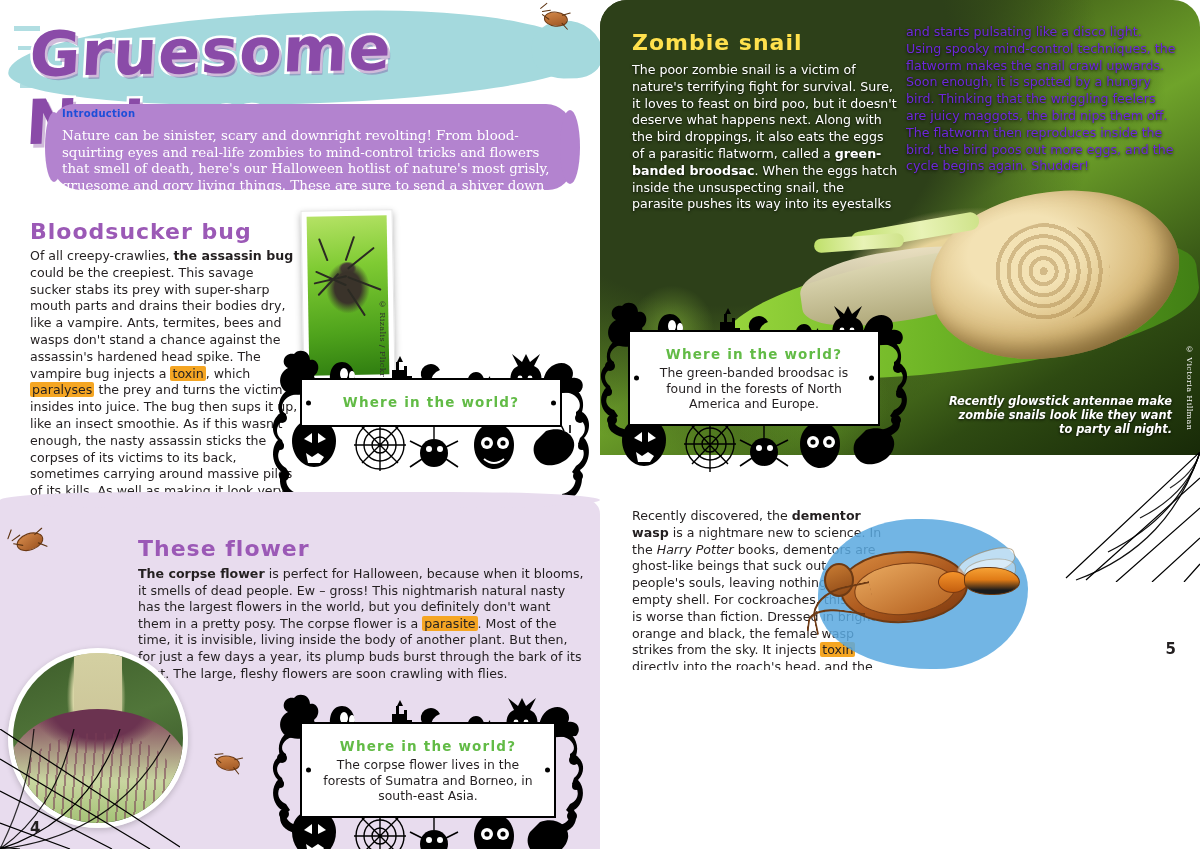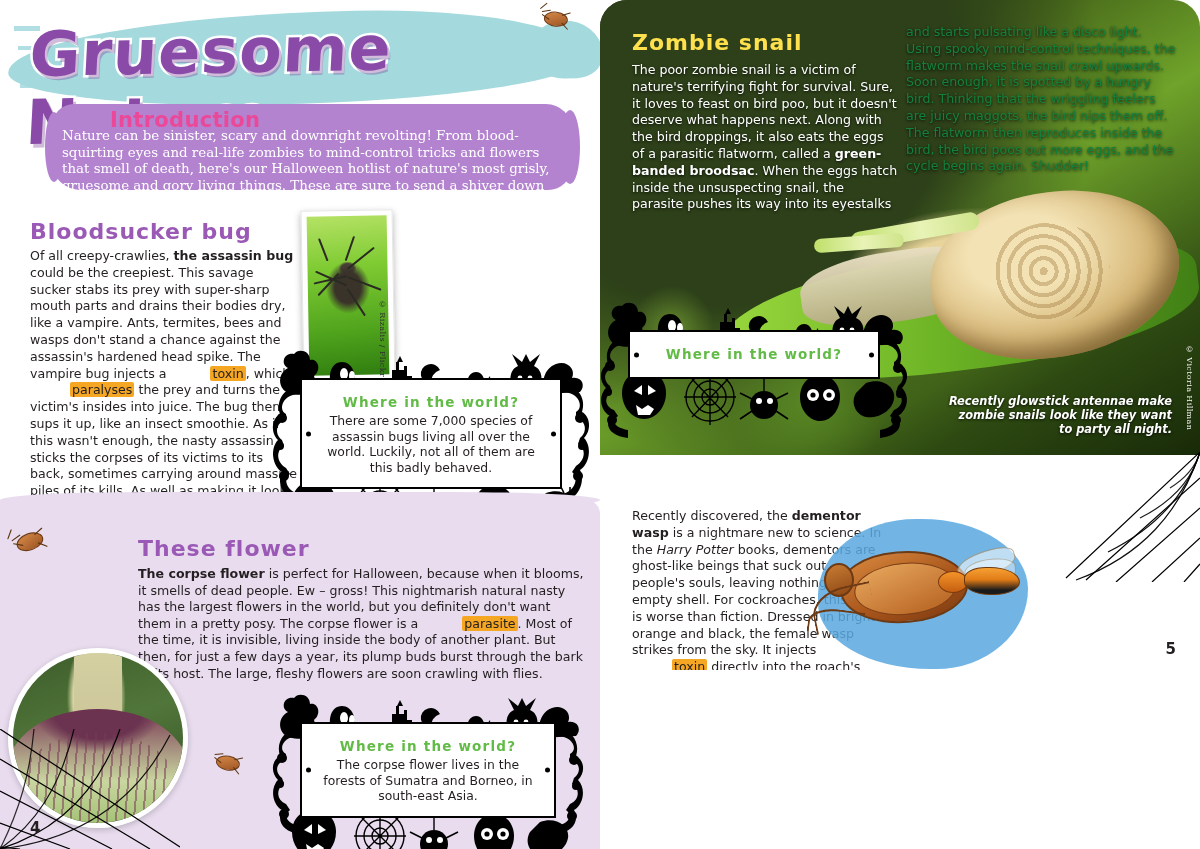--- a/index.html
+++ b/index.html
@@ -57,44 +57,43 @@
   .intro-box:before{
     content:""; position:absolute; left:-7px; top:8px; width:18px; height:70px;
     background:#b383cf; border-radius:50%;
   }
   .intro-box:after{
     content:""; position:absolute; right:-8px; top:6px; width:20px; height:74px;
     background:#b383cf; border-radius:50%;
   }
   .intro-title{
     position:absolute; left:62px; top:108px; z-index:3;
-    font-size:21px; font-weight:900; color:#ec4899; letter-spacing:.3px;
+    font-size:10px; font-weight:900; color:#1d4ed8; letter-spacing:.3px;
     font-family:"DejaVu Sans", sans-serif;
-    margin-left:48px;
   }
   .intro-body{
     position:absolute; left:62px; top:128px; width:500px; z-index:3;
     font-family:"DejaVu Serif", serif;
     font-size:13.4px; line-height:16.6px; color:#ffffff;
   }
   .intro-body b{ font-weight:bold; }
 
   
   .sec-head{
     font-family:"DejaVu Sans", sans-serif;
     font-size:22px; font-weight:bold; color:#9b59b6; letter-spacing:1px;
   }
   .h-bloodsucker{ position:absolute; left:30px; top:219px; }
   .p-bloodsucker{
     position:absolute; left:30px; top:248px; width:268px;
     font-family:"DejaVu Sans", sans-serif;
     font-size:12.6px; line-height:16.8px; color:#231f20;
   }
   .p-bloodsucker b{ font-weight:bold; }
-  mark{ background:#f5a623; color:#231f20; padding:0 2px; border-radius:2px;margin-left:40px; }
+  mark{ background:#f5a623; color:#231f20; padding:0 2px; border-radius:2px; }
   .photo-assassin{
     position:absolute; left:302px; top:210px; width:92px; height:172px;
     background:#fff; border:1px solid #e6e6e6;
     box-shadow:0 3px 7px rgba(0,0,0,.3);
     transform:rotate(-1deg);
     padding:5px 5px 6px 5px;
   }
   .photo-assassin .inner{
     width:100%; height:100%;
     background:
@@ -230,21 +229,21 @@
   .snail-antenna.b{ left:214px; top:236px; width:90px; height:14px; transform:rotate(-4deg); }
 
   .zombie-head{ position:absolute; left:632px; top:30px; color:#ffe14d; }
   .zombie-col1{
     position:absolute; left:632px; top:62px; width:266px;
     font-family:"DejaVu Sans", sans-serif; font-size:12.6px; line-height:16.8px; color:#ffffff;
     text-shadow:0 1px 3px rgba(0,0,0,.85);
   }
   .zombie-col2{
     position:absolute; left:906px; top:24px; width:272px;
-    font-family:"DejaVu Sans", sans-serif; font-size:12.6px; line-height:16.8px; color:#15803d;
+    font-family:"DejaVu Sans", sans-serif; font-size:12.6px; line-height:16.8px; color:#6d28d9;
     text-shadow:0 1px 3px rgba(0,0,0,.85);
   }
   .zombie-col1 b, .zombie-col2 b{ font-weight:bold; }
   .snail-caption{
     position:absolute; right:28px; top:394px; width:230px; text-align:right;
     font-family:"DejaVu Sans", sans-serif; font-style:italic; font-weight:bold;
     font-size:11.4px; line-height:14px; color:#ffffff;
     text-shadow:0 1px 3px rgba(0,0,0,.8);
   }
   .snail-credit{
@@ -445,21 +444,20 @@
             <circle cx="203" cy="26" r="2.6"></circle>
               <circle cx="219" cy="26" r="2.6"></circle>
             <path d="M200 42 q10 8 20 0" stroke="#fff" stroke-width="2" fill="none"></path>
             <path d="M262 14 c16-6 30 4 28 16 c-2 12-16 20-28 18 c-10-2-16-14-10-24Z"></path>
             <path d="M276 6 l4 8 M286 8 l0 8" stroke="#000" stroke-width="1.6"></path>
           </g>
         </svg>
       </div>
       <div class="plate">
         <div class="w-title">Where in the world?</div>
-        <div class="w-text">There are some 7,000 species of assassin bugs living all over the world. Luckily, not all of them are this badly behaved.</div>
       </div>
     </div>
 
     <div class="panel-lilac"></div>
 
     <div class="roach-sm" style="left:14px; top:530px; transform:rotate(-8deg) scale(1.15);">
       <div class="sh"></div>
       <div class="lg" style="left:0px; top:6px; transform:rotate(-28deg);"></div>
       <div class="lg" style="left:1px; top:12px; transform:rotate(18deg);"></div>
       <div class="lg" style="left:20px; top:3px; transform:rotate(-34deg);"></div>
@@ -656,20 +654,21 @@
             <circle cx="199" cy="26" r="6" fill="#fff"></circle>
               <circle cx="215" cy="26" r="6" fill="#fff"></circle>
             <circle cx="199" cy="26" r="2.6"></circle>
               <circle cx="215" cy="26" r="2.6"></circle>
             <path d="M252 14 c16-6 30 4 28 16 c-2 12-16 20-28 18 c-10-2-16-14-10-24Z"></path>
           </g>
         </svg>
       </div>
       <div class="plate">
         <div class="w-title">Where in the world?</div>
+        <div class="w-text">The green-banded broodsac is found in the forests of North America and Europe.</div>
       </div>
     </div>
 
     <div class="p-wasp" style="left:32px;"><span>Recently discovered, the </span><b>dementor wasp</b><span> is a nightmare new to science. In the </span><i>Harry Potter</i><span> books, dementors are ghost-like beings that suck out people's souls, leaving nothing but an empty shell. For cockroaches, this fear is worse than fiction. Dressed in bright orange and black, the female wasp strikes from the sky. It injects </span><mark>toxin</mark><span> directly into the roach's head, and the cockroach becomes the wasp's servant. It follows the wasp back to her burrow and there she lays her egg inside the cockroach. Still alive, the roach becomes food for the wasp's larvae, which devour the cockroach from the inside out. Feeling queasy yet?</span></div>
 
     <div class="wasp-art" style="left:218px; top:505px;">
       <div class="wasp-splash"></div>
       <div class="roach-body"></div>
       <div class="roach-head">
         <div class="roach-ant"></div>

